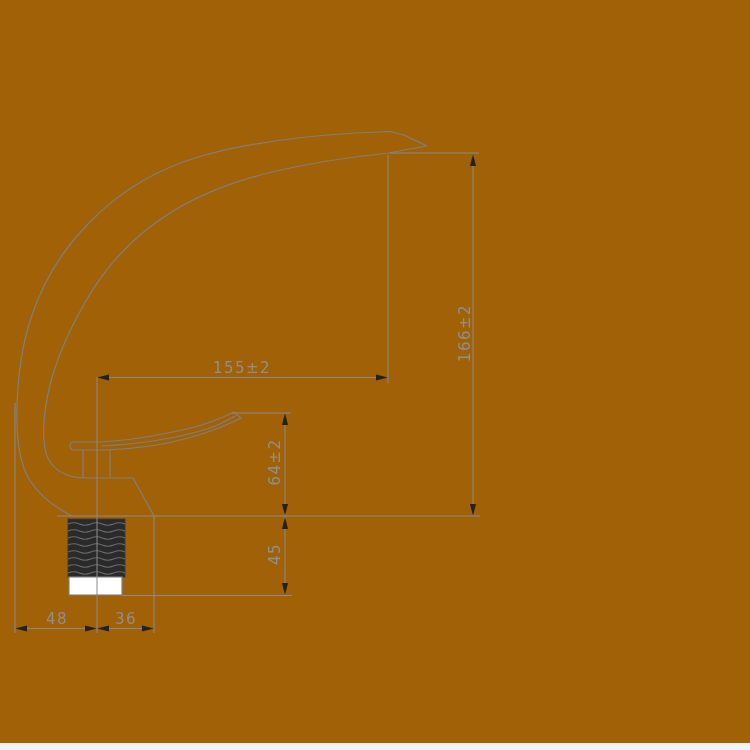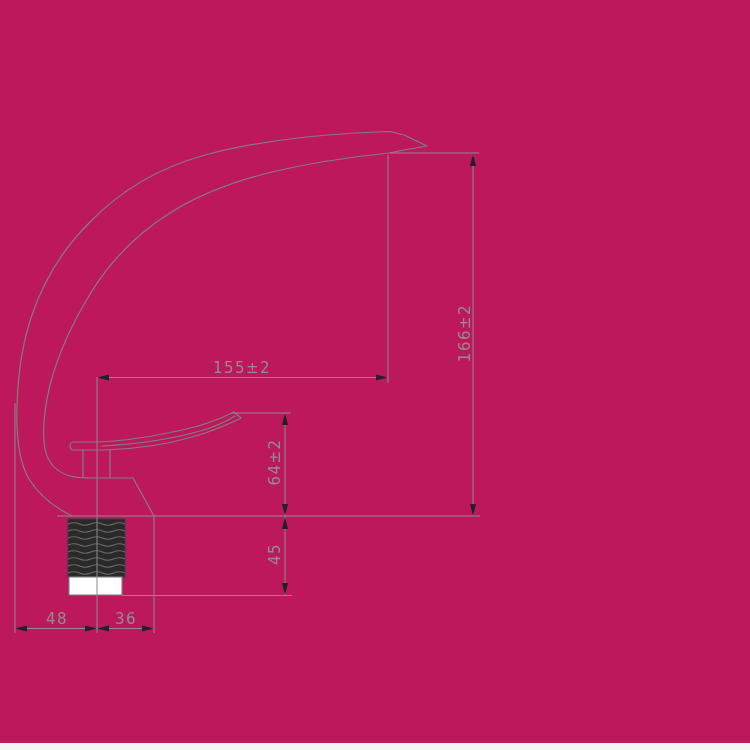--- a/index.html
+++ b/index.html
@@ -4,21 +4,21 @@
 <style>
   html, body {
     margin: 0;
     padding: 0;
     background: #ffffff;
   }
   .canvas {
     position: relative;
     width: 750px;
     height: 750px;
-    background: #be185d;
+    background: #a16207;
     overflow: hidden;
     font-family: "DejaVu Sans", sans-serif;
   }
   svg { display: block; }
   .outline {
     fill: none;
     stroke: #7f7f7f;
     stroke-width: 1.2;
     stroke-linejoin: round;
     stroke-linecap: round;

